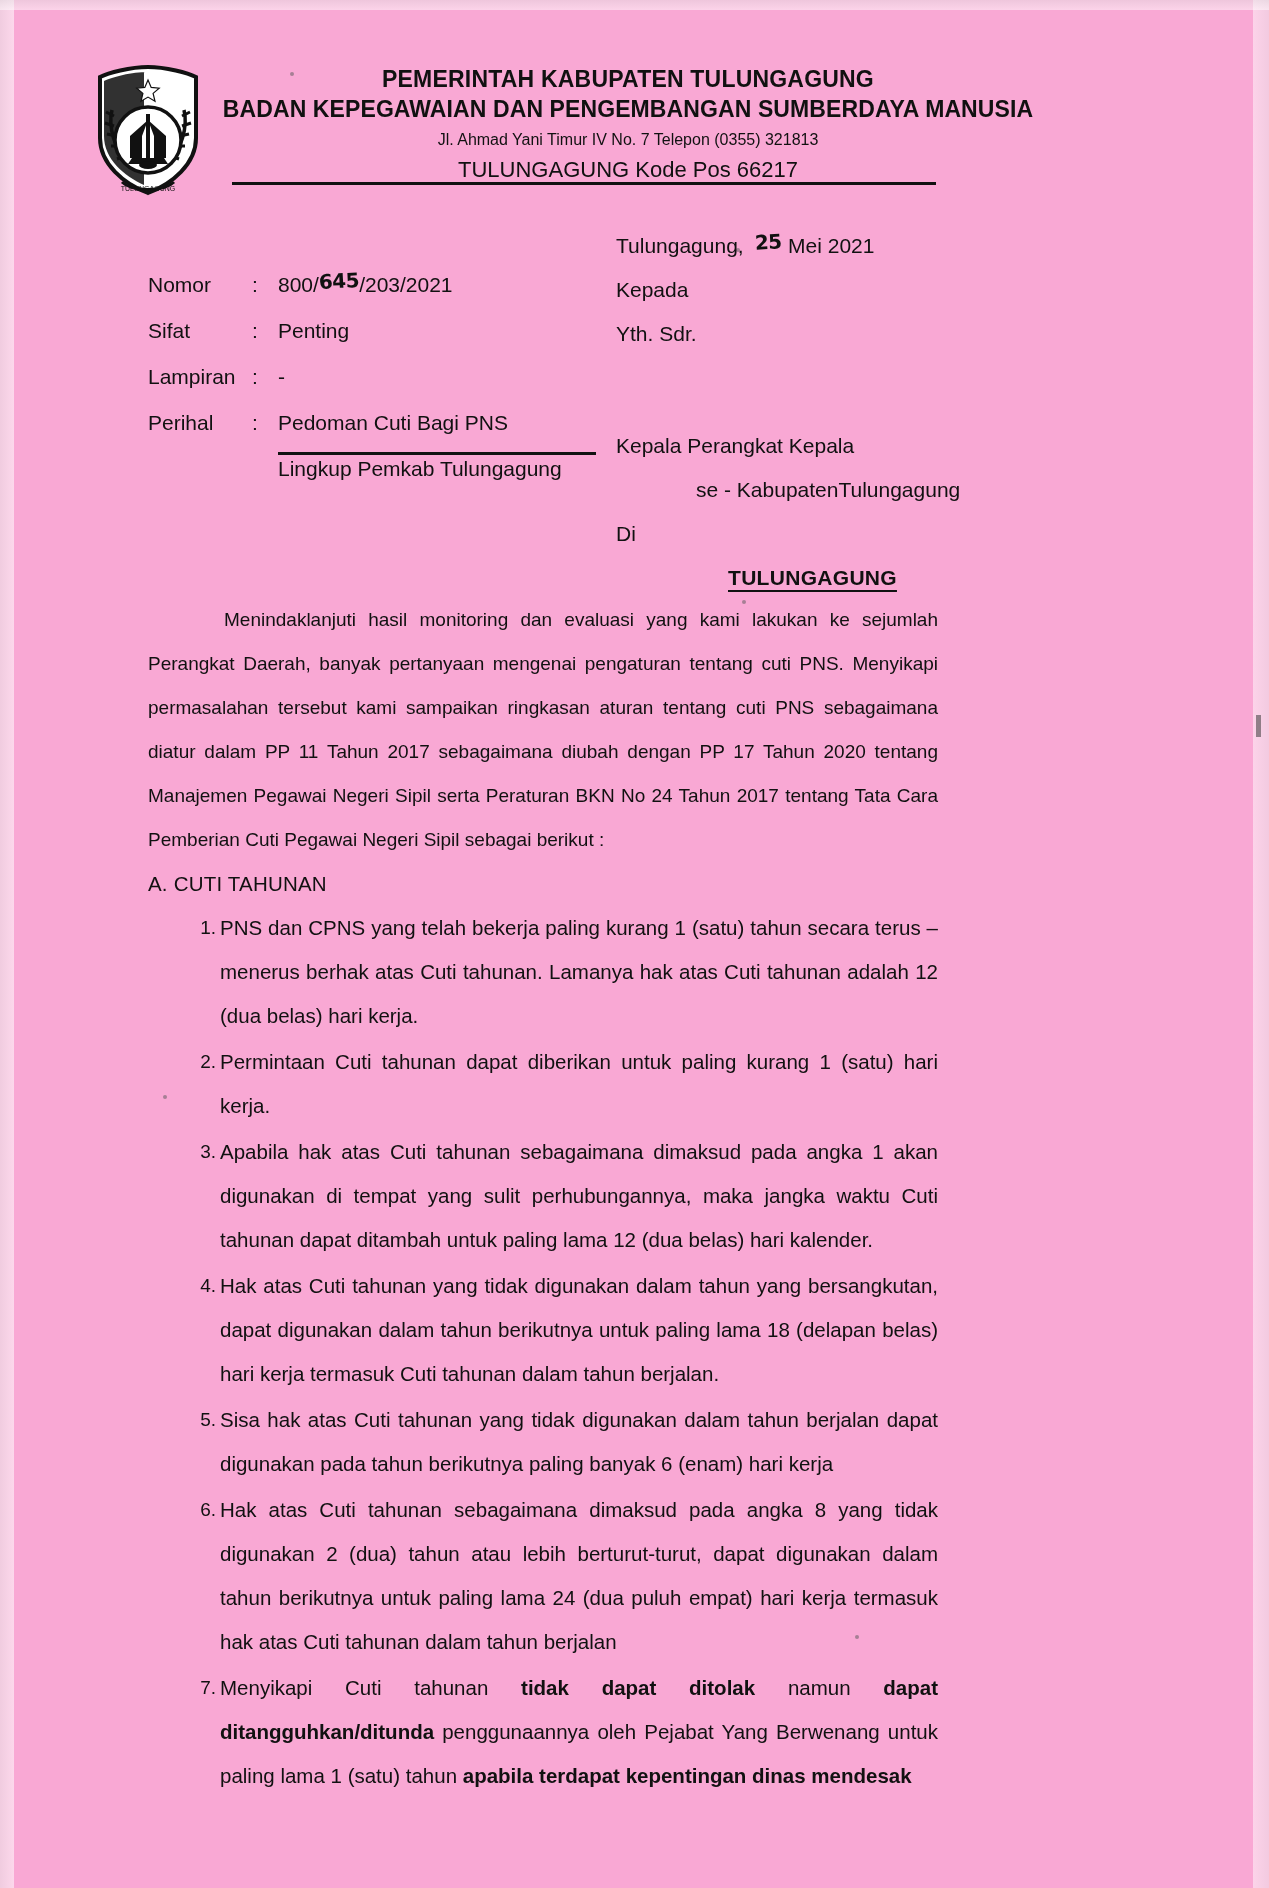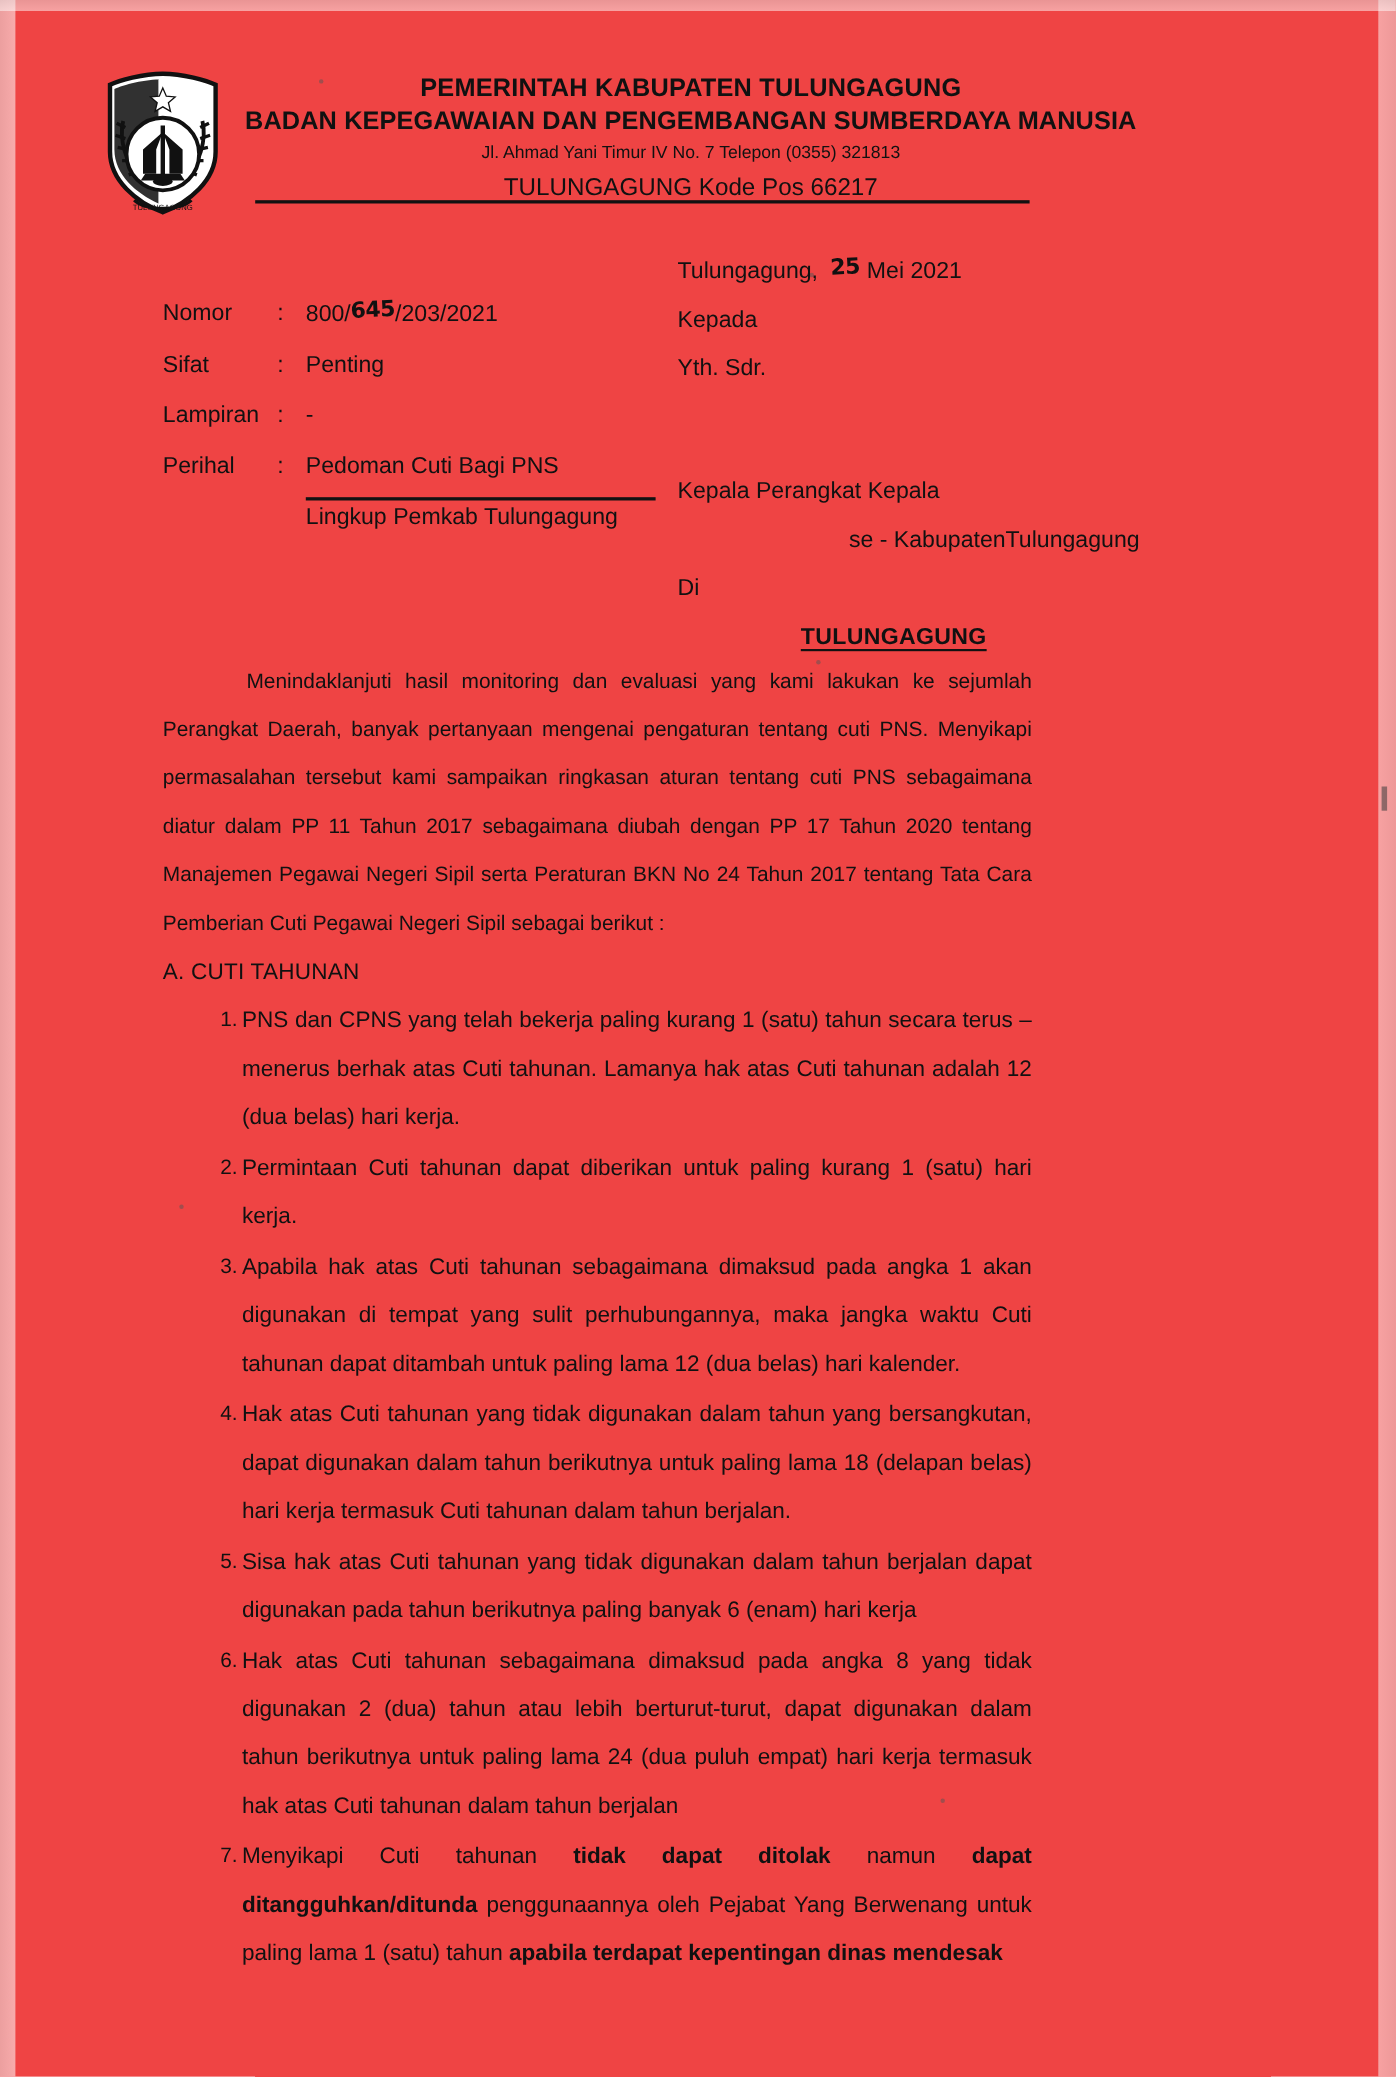--- a/index.html
+++ b/index.html
@@ -9,21 +9,21 @@
     background: #ffffff;
   }
   body {
     font-family: "Liberation Sans", sans-serif;
     color: #111111;
   }
   .page {
     position: relative;
     width: 1269px;
     height: 1888px;
-    background: #ef4444;
+    background: #f9a8d4;
     overflow: hidden;
     box-sizing: border-box;
   }
   
   .scan-edge-left {
     position: absolute;
     left: 0; top: 0;
     width: 14px; height: 100%;
     background: linear-gradient(to right, #e9e9e9, #ffffff);
     opacity: .55;
@@ -154,22 +154,21 @@
   .addr-date { white-space: nowrap; }
   .addr-kepada { margin-left: 0; }
   .addr-yth {
     display: flex;
     align-items: flex-start;
     flex-direction: column;
   }
   .addr-yth-label { flex: 0 0 112px; }
   .addr-yth-value { flex: 1 1 auto; }
   .addr-sub {
-    margin-left: 56px;
-    text-align: right;
+    margin-left: 80px;
   }
   .addr-di { margin-left: 0; }
   .addr-city {
     margin-left: 112px;
     font-weight: bold;
     text-decoration: underline;
     text-underline-offset: 5px;
     letter-spacing: .3px;
   }
 

